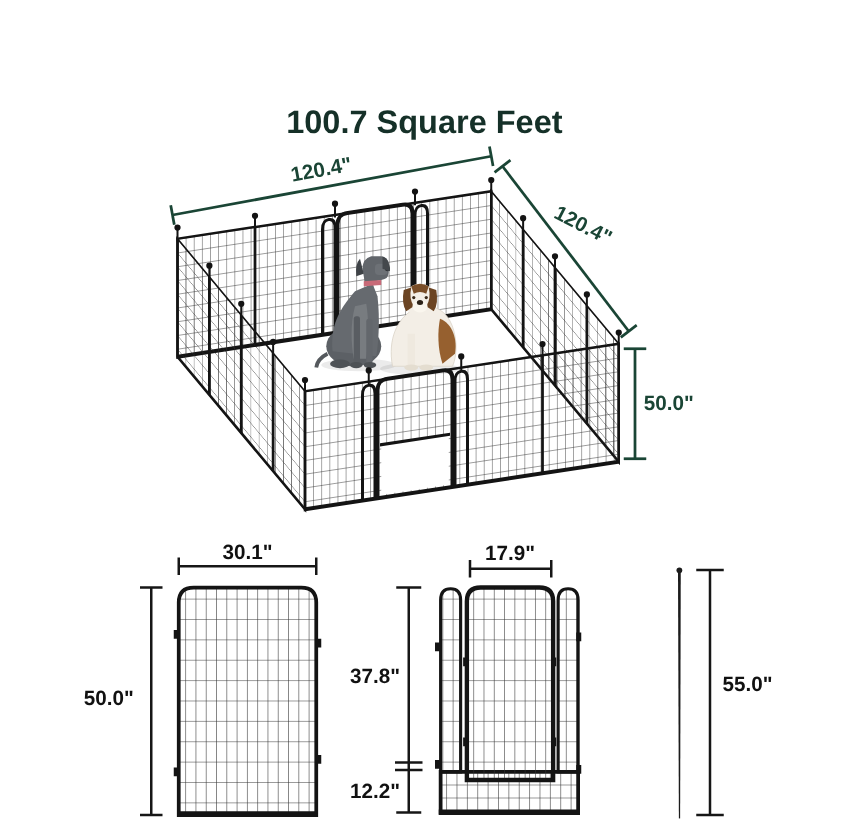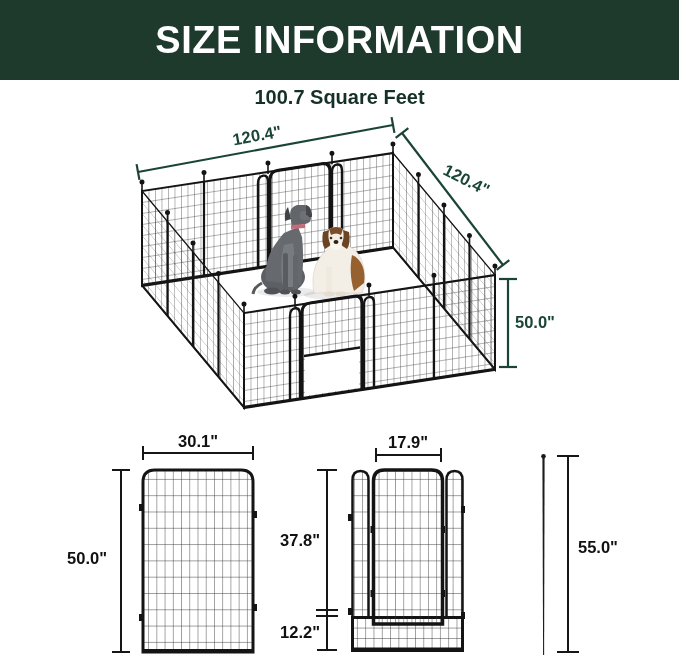--- a/index.html
+++ b/index.html
@@ -2,38 +2,35 @@
 <html><head>
 <meta charset="utf-8">
 <style>
   html,body{margin:0;padding:0;background:#fff;}
   .page{position:relative;width:679px;height:655px;background:#fff;overflow:hidden;
         font-family:"Liberation Sans",sans-serif;}
   .banner{position:absolute;top:0;left:0;width:679px;height:80px;background:#1e3a2d;
           display:flex;align-items:center;justify-content:center;}
   .banner h1{margin:0;color:#ffffff;font-size:38px;font-weight:bold;letter-spacing:.5px;}
   .subtitle{position:absolute;top:80px;left:0;width:679px;height:35px;line-height:35px;
-            text-align:center;color:#153028;font-size:20px;font-weight:bold;}
+            text-align:center;color:#153028;font-size:26px;font-weight:bold;}
   svg{position:absolute;left:0;}
   .iso{top:115px;}
   .drawings{top:430px;}
   .dimGreen{stroke:#1a4535;stroke-width:2.2;fill:none;}
   .dimInk{stroke:#161616;stroke-width:2;fill:none;}
   .lblGreen{fill:#1a4535;font-size:16.5px;font-weight:bold;font-family:"Liberation Sans",sans-serif;}
   .lblInk{fill:#111111;font-size:16.5px;font-weight:bold;font-family:"Liberation Sans",sans-serif;}
   .frame{stroke:#141414;fill:none;}
 </style>
 </head>
 <body>
 
 <div class="page">
 
-  <header class="banner">
-    <h1>SIZE INFORMATION</h1>
-  </header>
 
   <div class="subtitle">100.7 Square Feet</div>
 
   <svg class="iso" width="679" height="315" viewBox="0 0 679 315">
     <defs>
       <pattern id="meshIso" width="6.5" height="11" patternUnits="userSpaceOnUse">
         <path d="M6.5 0H0V11" fill="none" stroke="#2a2a2a" stroke-width="0.7"></path>
       </pattern>
     </defs>
 

